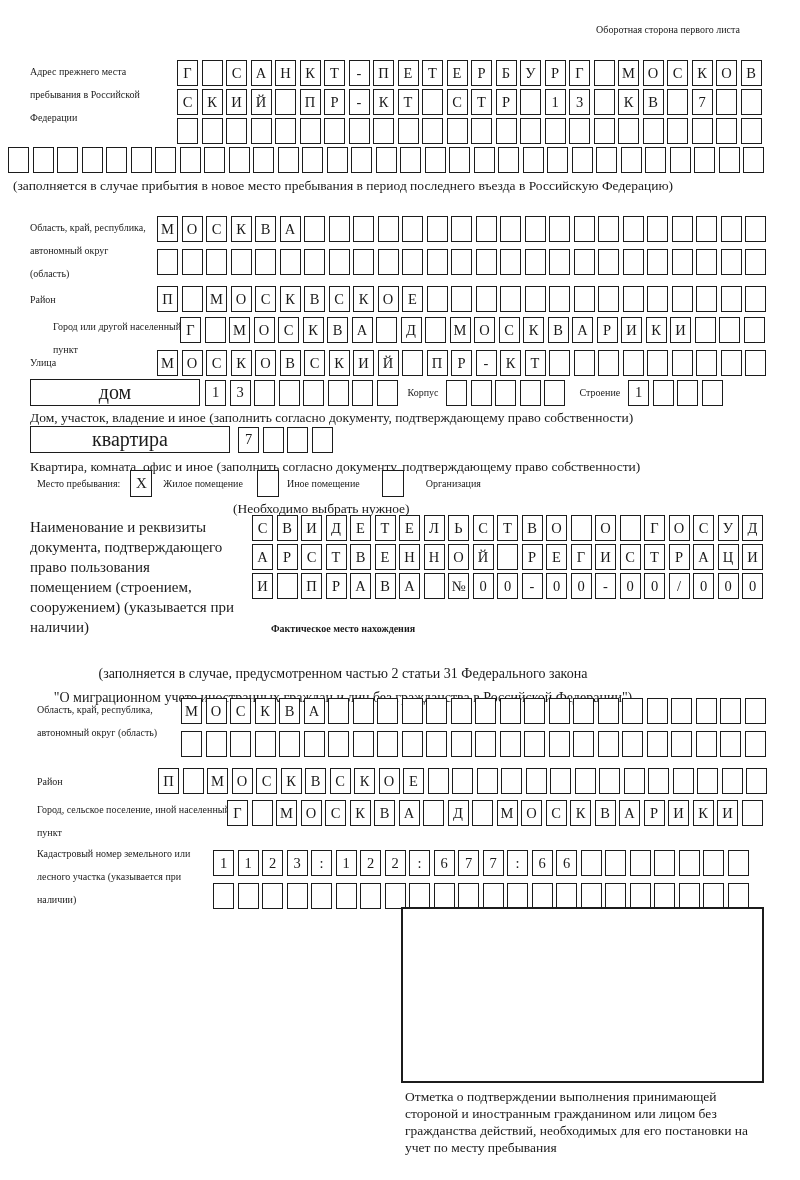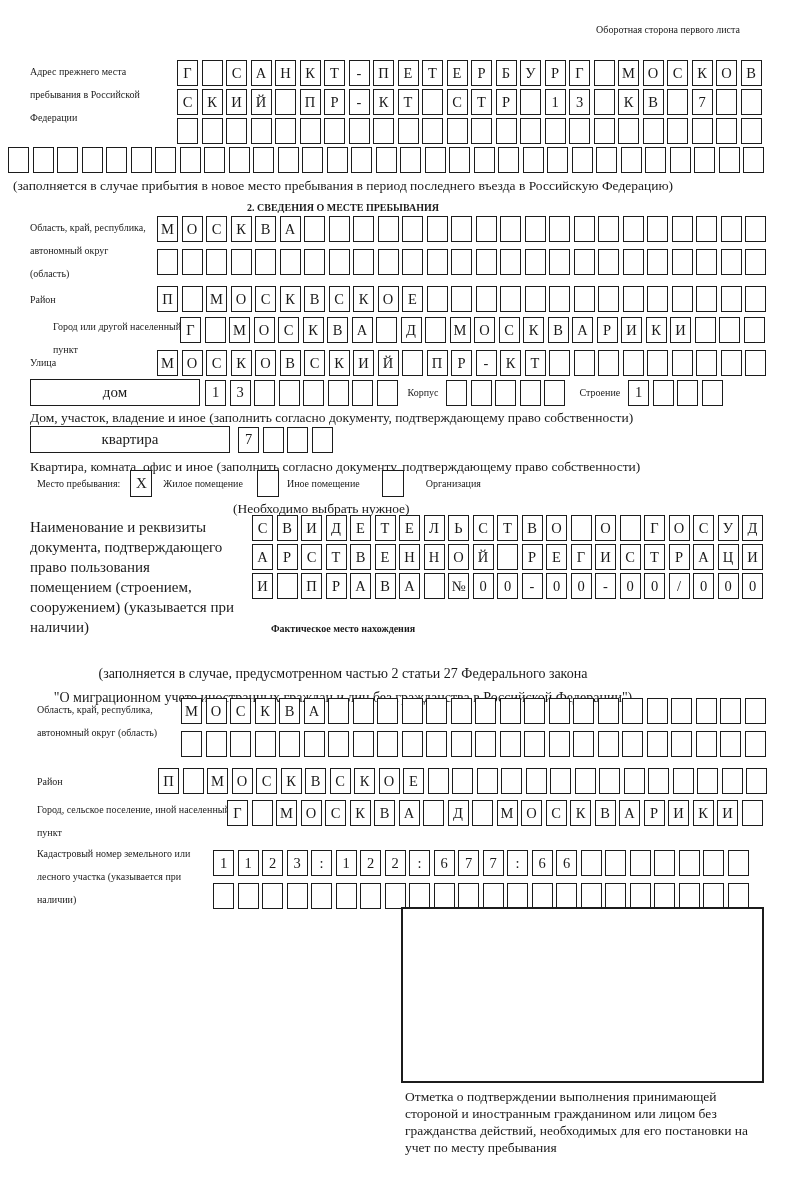--- a/index.html
+++ b/index.html
@@ -11,21 +11,21 @@
   .label{font-size:10px;line-height:23px;}
   .label-tight{font-size:15px;line-height:20px;}
   .boxrow{position:absolute;display:flex;gap:3.5px;}
   .cell{
     flex:0 0 auto;width:21px;height:26px;box-sizing:border-box;
     border:1.8px solid #1c1c1c;display:flex;align-items:center;justify-content:center;
     font-size:14.5px;background:#fff;
   }
   .rect{
     box-sizing:border-box;border:1.8px solid #1c1c1c;height:27px;
-    display:flex;align-items:center;justify-content:center;font-size:15px;background:#fff;flex:0 0 auto;
+    display:flex;align-items:center;justify-content:center;font-size:20px;background:#fff;flex:0 0 auto;
   }
   .inline-row{position:absolute;display:flex;align-items:center;}
   .inline-row .boxrow{position:static;}
   .chk{
     flex:0 0 auto;width:22px;height:27px;box-sizing:border-box;border:1.8px solid #1c1c1c;
     display:flex;align-items:center;justify-content:center;font-size:15px;background:#fff;
   }
   .caption{font-size:13.5px;line-height:17px;}
   .center{left:0;width:686px;text-align:center;}
   .bold{font-weight:bold;}
@@ -146,21 +146,20 @@
       <span class="cell"></span>
       <span class="cell"></span>
       <span class="cell"></span>
       <span class="cell"></span>
       <span class="cell"></span>
       <span class="cell"></span>
       <span class="cell"></span>
     </div>
   <div class="abs caption center" style="top:177px;">(заполняется в случае прибытия в новое место пребывания в период последнего въезда в Российскую Федерацию)</div>
 
-  <div class="abs label bold center" style="top:196px;">2. СВЕДЕНИЯ О МЕСТЕ ПРЕБЫВАНИЯ</div>
 
   <div class="abs label" style="left:30px;top:216px;width:120px;">Область, край, республика, автономный округ (область)</div>
   <div class="boxrow" style="left:157px;top:216px;">
       <span class="cell">М</span>
       <span class="cell">О</span>
       <span class="cell">С</span>
       <span class="cell">К</span>
       <span class="cell">В</span>
       <span class="cell">А</span>
       <span class="cell"></span>
@@ -418,21 +417,21 @@
       <span class="cell">-</span>
       <span class="cell">0</span>
       <span class="cell">0</span>
       <span class="cell">/</span>
       <span class="cell">0</span>
       <span class="cell">0</span>
       <span class="cell">0</span>
     </div>
 
   <div class="abs label bold center" style="top:617px;">Фактическое место нахождения</div>
-  <div class="abs note-sm center" style="top:662px;">(заполняется в случае, предусмотренном частью 2 статьи 27 Федерального закона</div>
+  <div class="abs note-sm center" style="top:662px;">(заполняется в случае, предусмотренном частью 2 статьи 31 Федерального закона</div>
   <div class="abs note-sm center" style="top:686px;">"О миграционном учете иностранных граждан и лиц без гражданства в Российской Федерации")</div>
 
   <div class="abs label" style="left:37px;top:698px;width:155px;">Область, край, республика, автономный округ (область)</div>
   <div class="boxrow" style="left:181px;top:698px;">
       <span class="cell">М</span>
       <span class="cell">О</span>
       <span class="cell">С</span>
       <span class="cell">К</span>
       <span class="cell">В</span>
       <span class="cell">А</span>

